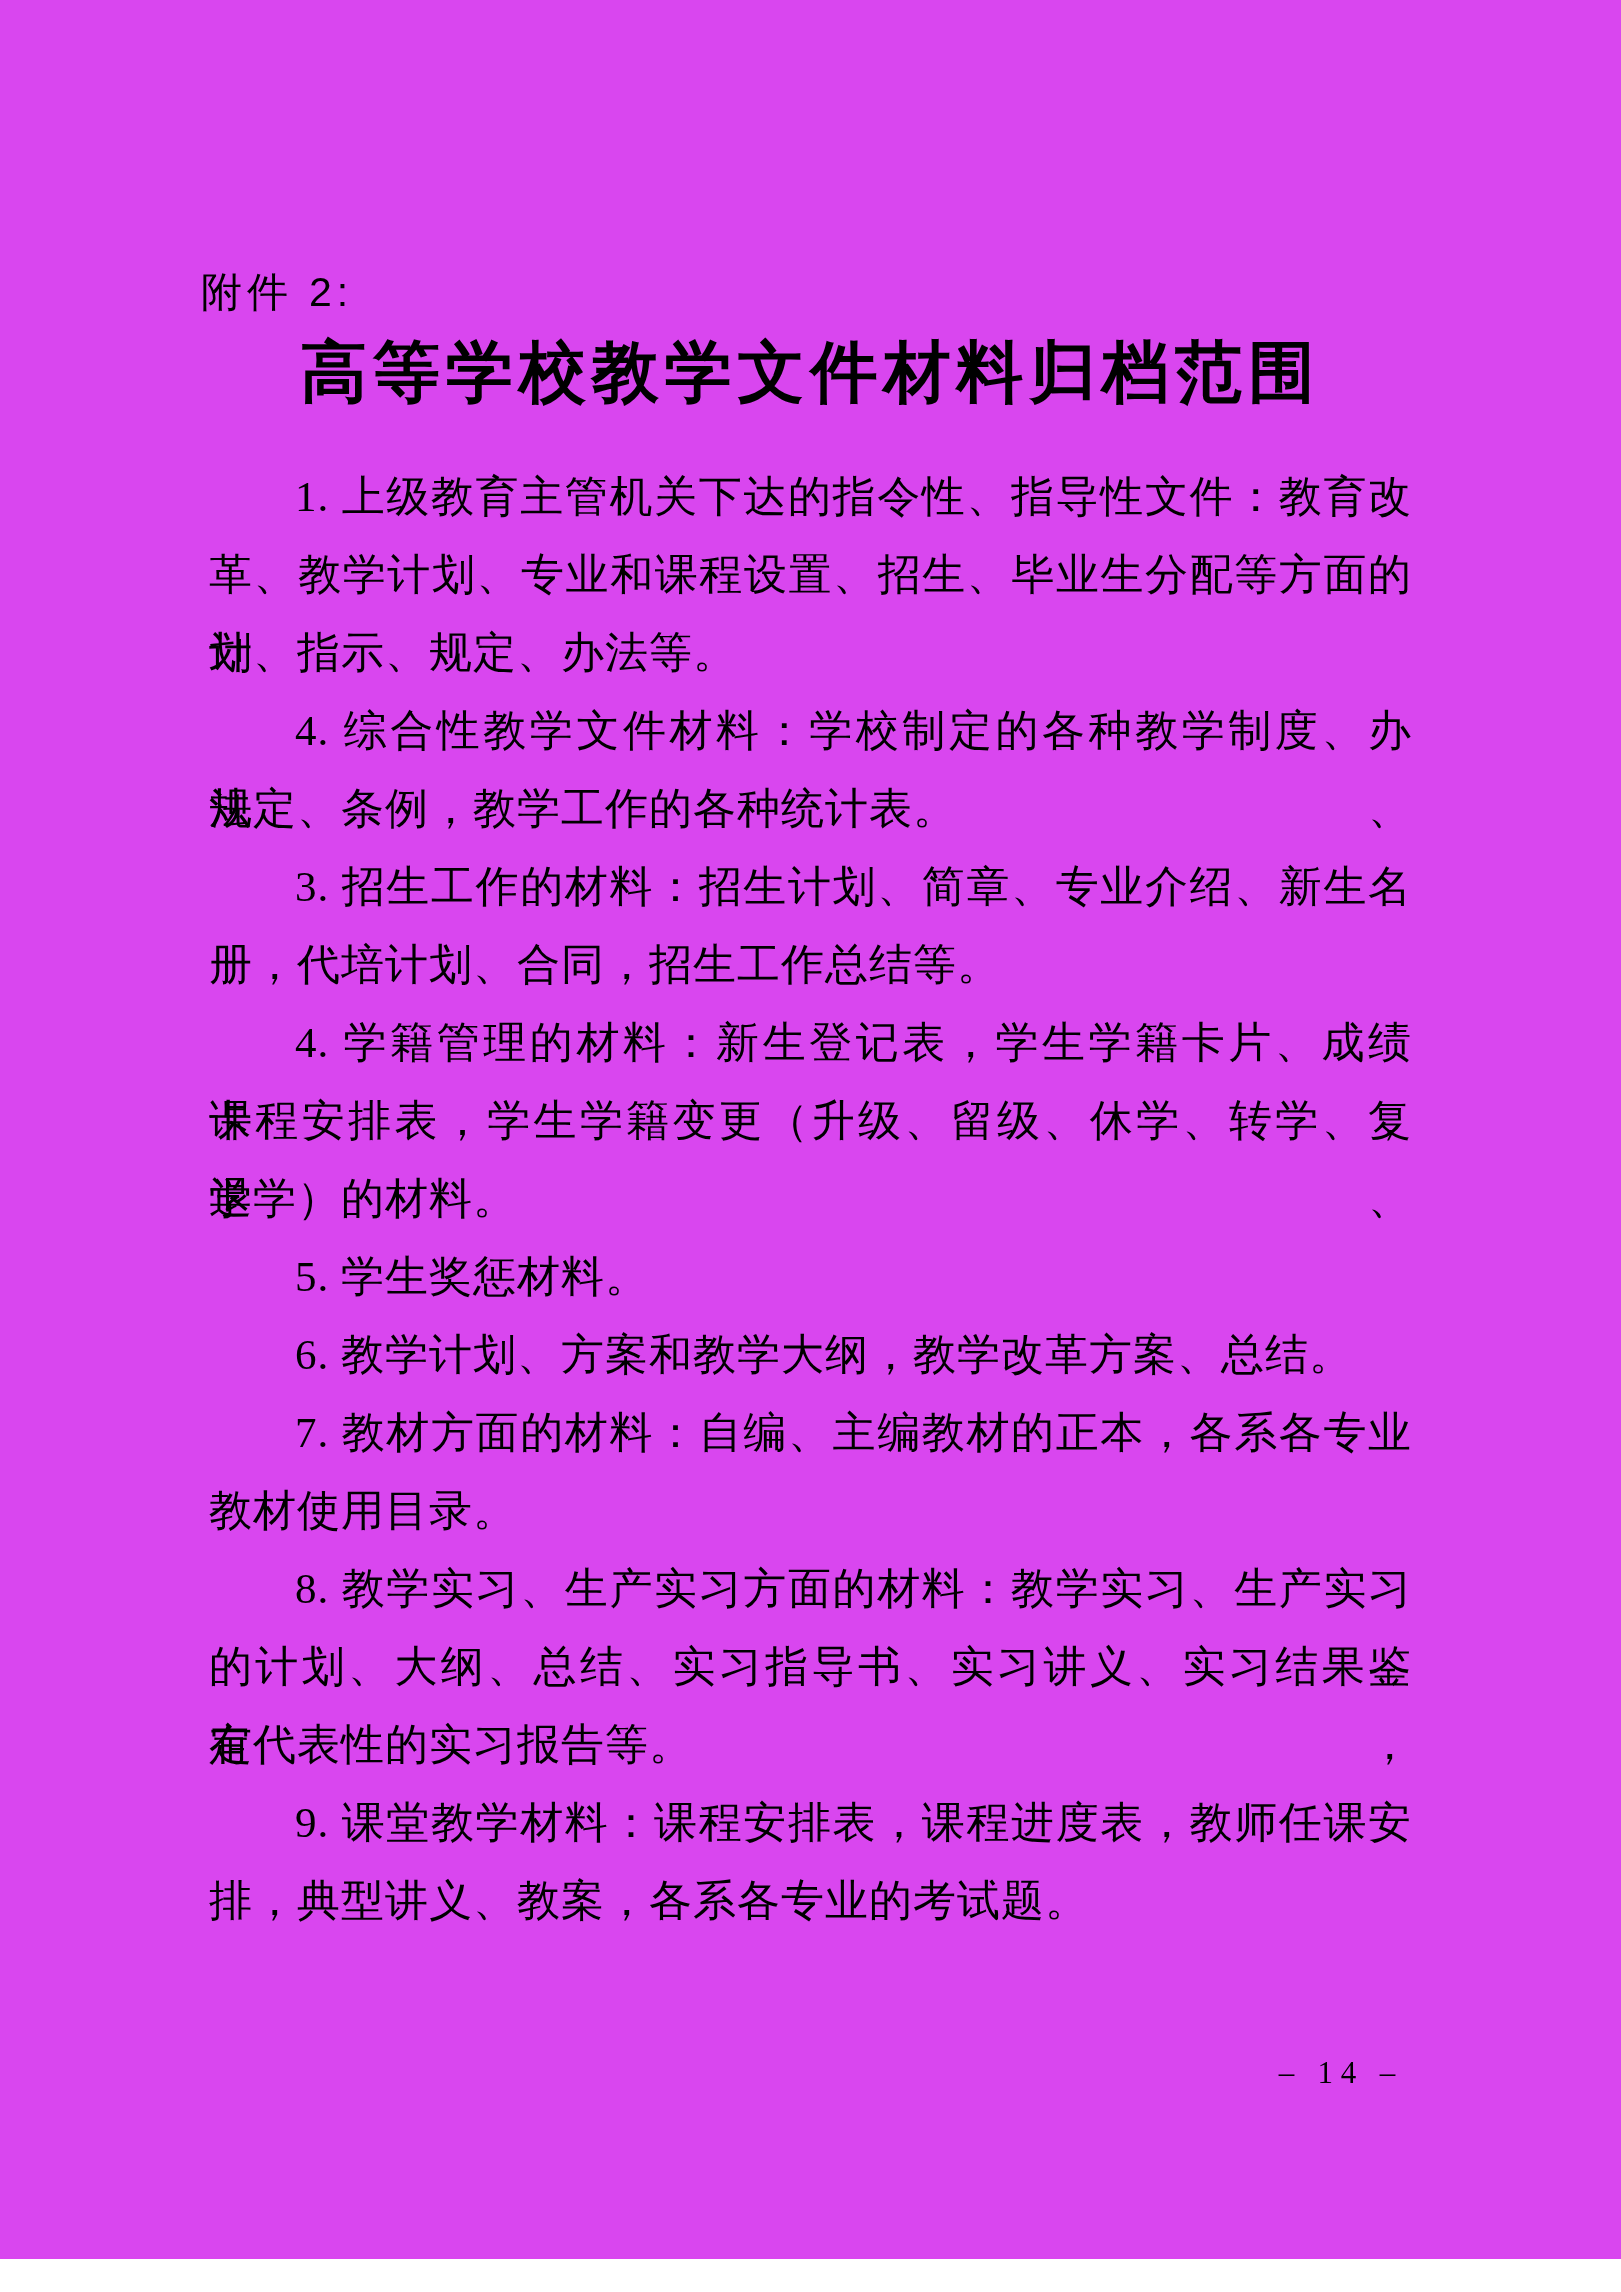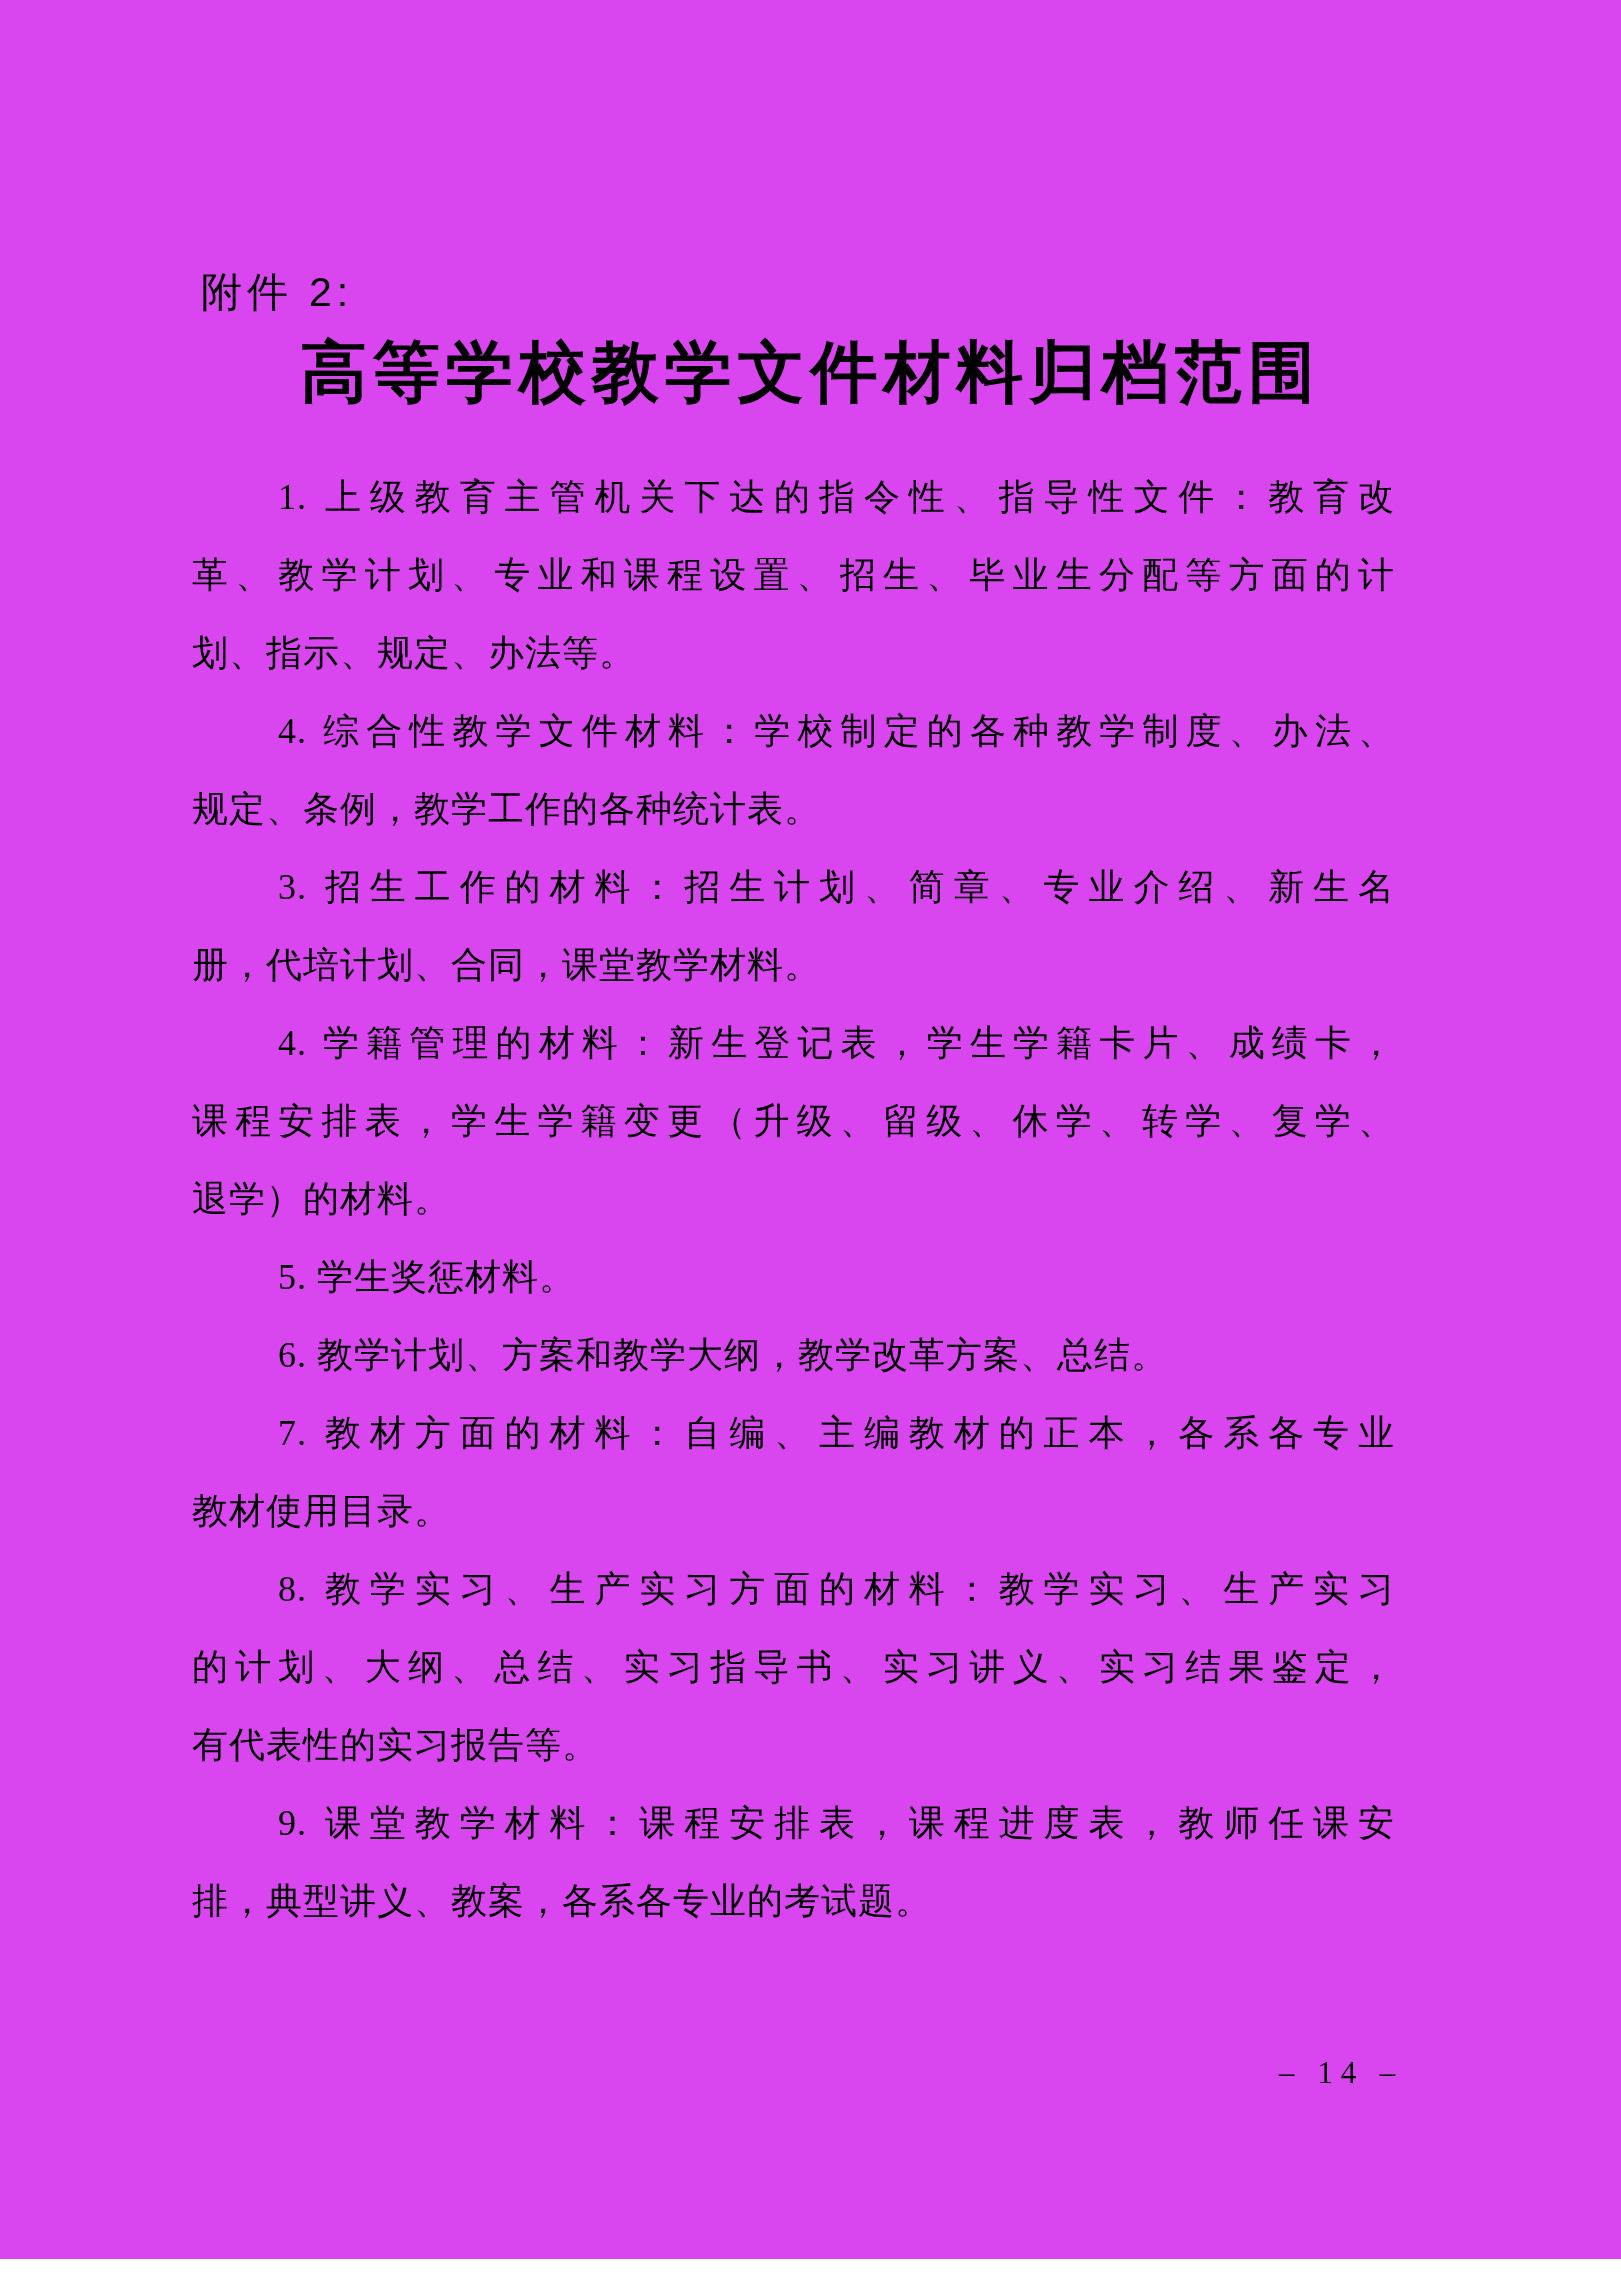--- a/index.html
+++ b/index.html
@@ -35,24 +35,24 @@
     text-align: center;
     font-size: 67px;
     line-height: 88px;
     font-weight: bold;
     letter-spacing: 5.9px;
     white-space: nowrap;
     font-family: "Liberation Serif", "DejaVu Serif", serif;
   }
   .doc-body {
     position: absolute;
-    left: 192px;
+    left: 209px;
     top: 458px;
     width: 1203px;
-    font-size: 36px;
+    font-size: 43px;
   }
   .line {
     height: 78px;
     line-height: 78px;
     letter-spacing: 1px;
     white-space: pre-wrap;
   }
   .line.justify {
     text-align: justify;
     text-align-last: justify;
@@ -78,21 +78,21 @@
 
   <h1 class="doc-title">高等学校教学文件材料归档范围</h1>
 
   <div class="doc-body">
       <div class="line indent justify">1. 上级教育主管机关下达的指令性、指导性文件：教育改</div>
       <div class="line justify">革、教学计划、专业和课程设置、招生、毕业生分配等方面的计</div>
       <div class="line">划、指示、规定、办法等。</div>
       <div class="line indent justify">4. 综合性教学文件材料：学校制定的各种教学制度、办法、</div>
       <div class="line">规定、条例，教学工作的各种统计表。</div>
       <div class="line indent justify">3. 招生工作的材料：招生计划、简章、专业介绍、新生名</div>
-      <div class="line">册，代培计划、合同，课堂教学材料。</div>
+      <div class="line">册，代培计划、合同，招生工作总结等。</div>
       <div class="line indent justify">4. 学籍管理的材料：新生登记表，学生学籍卡片、成绩卡，</div>
       <div class="line justify">课程安排表，学生学籍变更（升级、留级、休学、转学、复学、</div>
       <div class="line">退学）的材料。</div>
       <div class="line indent">5. 学生奖惩材料。</div>
       <div class="line indent">6. 教学计划、方案和教学大纲，教学改革方案、总结。</div>
       <div class="line indent justify">7. 教材方面的材料：自编、主编教材的正本，各系各专业</div>
       <div class="line">教材使用目录。</div>
       <div class="line indent justify">8. 教学实习、生产实习方面的材料：教学实习、生产实习</div>
       <div class="line justify">的计划、大纲、总结、实习指导书、实习讲义、实习结果鉴定，</div>
       <div class="line">有代表性的实习报告等。</div>

